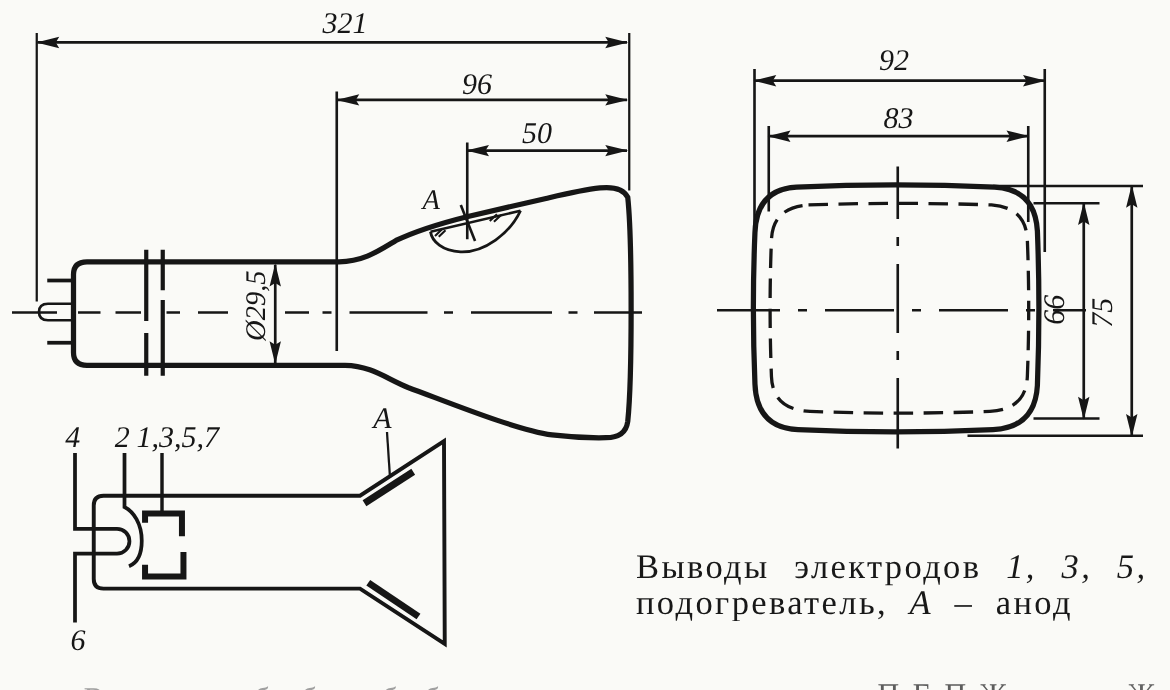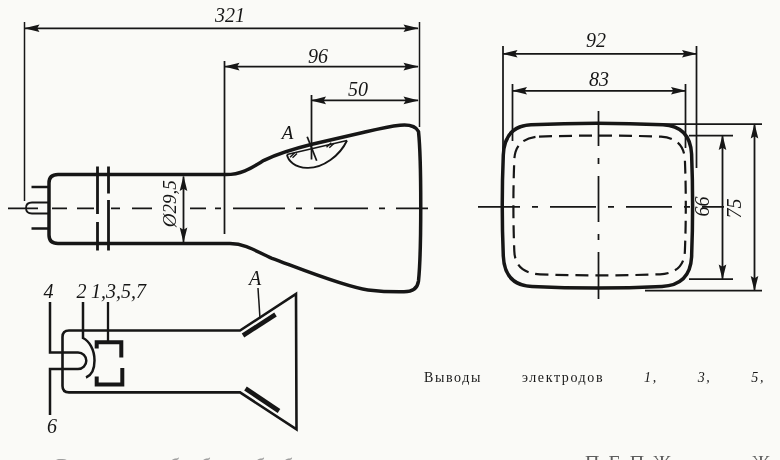--- a/index.html
+++ b/index.html
@@ -1,21 +1,21 @@
 <!DOCTYPE html>
 <html><head>
 <meta charset="utf-8">
 <style>
   html,body{margin:0;padding:0;}
   body{width:780px;height:460px;background:#fafaf7;overflow:hidden;
        font-family:"Liberation Serif", serif;}
   #page{position:relative;width:780px;height:460px;}
   svg{position:absolute;left:0;top:0;filter:blur(0.35px);}
   .cap{position:absolute;left:424px;top:366px;filter:blur(0.3px);width:341px;
-       font-size:14px;line-height:23.9px;color:#181818;letter-spacing:1.6px;word-spacing:2px;}
+       font-size:23px;line-height:23.9px;color:#181818;letter-spacing:1.6px;word-spacing:2px;}
   .j{text-align:justify;text-align-last:justify;}
   .nb{display:inline-block;}
   .cut{position:absolute;left:0;top:448px;width:780px;height:12px;
        overflow:hidden;color:#8f8f8f;font-size:20px;}
 </style>
 </head>
 <body>
 <div id="page">
 <svg width="780" height="460" viewBox="0 0 780 460">
 <defs>
@@ -170,20 +170,21 @@
 
 <line x1="258" y1="288" x2="260" y2="318.5" stroke-width="1.5"></line>
 
 <text x="255" y="285" font-size="20" font-style="italic" fill="#161616" stroke="none" text-anchor="middle">A</text>
 
 </g>
 </svg>
 
 <div class="cap">
   <div class="j"><span class="nb">Выводы</span> <span class="nb">электродов</span> <i>1,</i> <i>3,</i> <i>5,</i></div>
+  <div style="word-spacing:7px;">подогреватель, <i>А</i> – анод</div>
 </div>
 
 <div class="cut">
   <span style="position:absolute;left:18px;top:6.5px;color:#a0a0a0;">з&nbsp;—&nbsp;Вывод&nbsp;анода&nbsp;б-з-б&nbsp;з.з.з&nbsp;б&nbsp;з&nbsp;б&nbsp;з</span>
   <span style="position:absolute;left:585px;top:4px;color:#5d5d5d;letter-spacing:9px;">ПЕПЖ</span>
   <span style="position:absolute;left:752px;top:4px;color:#636363;">Ж</span>
 </div>
 </div>
 
 </body></html>

